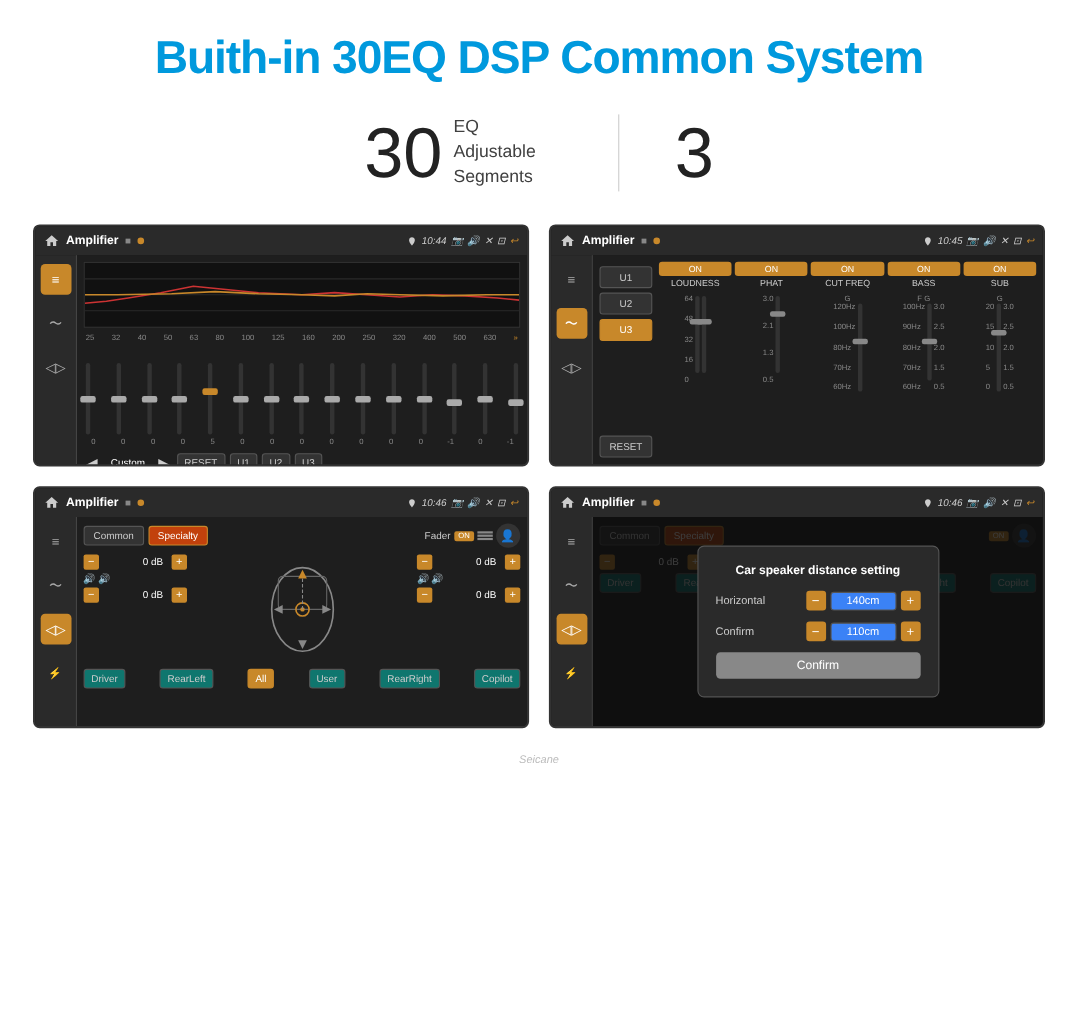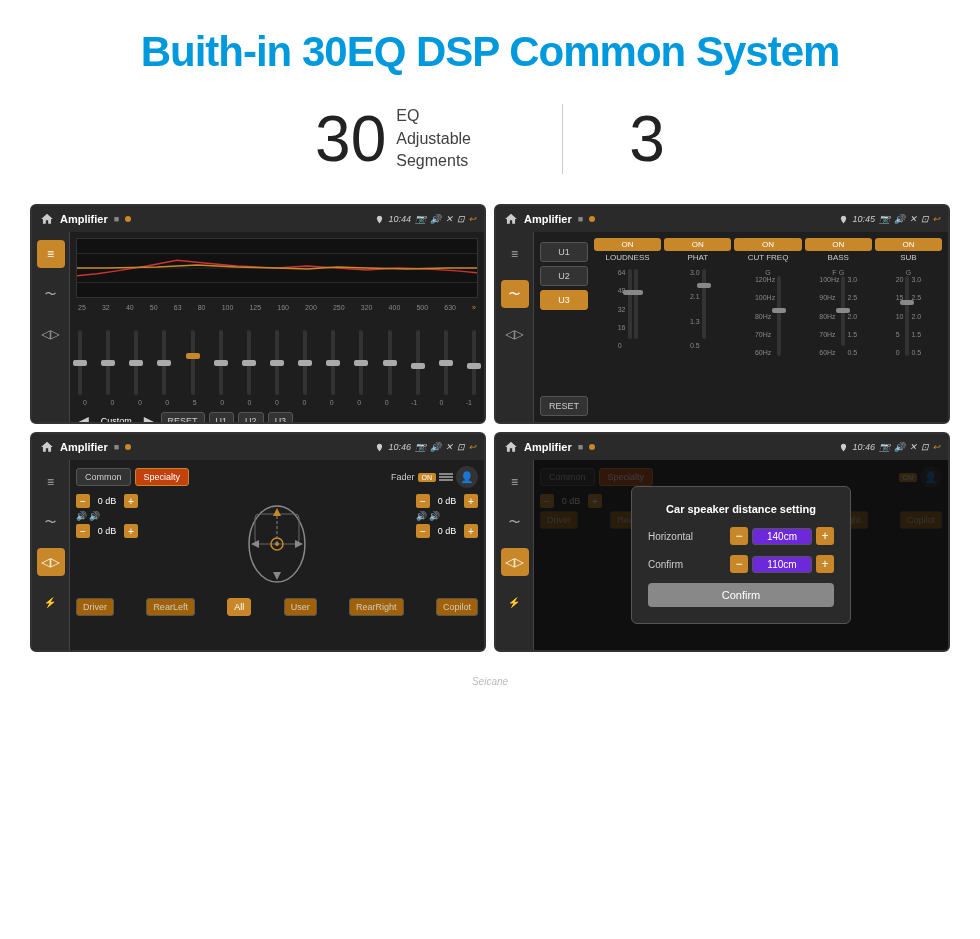--- a/index.html
+++ b/index.html
@@ -17,21 +17,21 @@
       font-size: 42px;
       font-weight: 900;
       color: #0099dd;
       letter-spacing: -1px;
     }
 
     .stats-row {
       display: flex;
       justify-content: center;
       align-items: center;
-      gap: 16px;
+      gap: 0;
       padding: 10px 0 30px;
     }
 
     .stat-item {
       display: flex;
       align-items: center;
       gap: 10px;
       padding: 0 50px;
     }
 
@@ -51,21 +51,21 @@
 
     .stat-divider {
       width: 1px;
       height: 70px;
       background: #ccc;
     }
 
     .screenshots-grid {
       display: grid;
       grid-template-columns: 1fr 1fr;
-      gap: 8px;
+      gap: 18px;
       padding: 0 30px 20px;
     }
 
     .screen-container {
       background: #1a1a1a;
       border-radius: 6px;
       overflow: hidden;
       position: relative;
       border: 2px solid #333;
     }
@@ -339,24 +339,25 @@
       color: #fff;
       font-size: 10px;
       cursor: pointer;
     }
 
     .vol-value {
       font-size: 9px;
       color: #fff;
       min-width: 28px;
       text-align: center;
+      margin-left: 32px;
     }
 
     .speaker-pos-btn {
-      background: #a16207;
+      background: #0f766e;
       color: #ccc;
       border: 1px solid #555;
       border-radius: 3px;
       padding: 3px 6px;
       font-size: 9px;
     }
 
     .speaker-pos-btn.active {
       background: #c8882a;
       border-color: #c8882a;
@@ -418,21 +419,21 @@
       border-radius: 3px;
       display: flex;
       align-items: center;
       justify-content: center;
       color: #fff;
       font-size: 12px;
       cursor: pointer;
     }
 
     .dialog-value {
-      background: #6d28d9;
+      background: #3b82f6;
       border: 1px solid #555;
       color: #fff;
       font-size: 10px;
       padding: 2px 8px;
       border-radius: 3px;
       min-width: 60px;
       text-align: center;
     }
 
     .dialog-confirm-btn {

